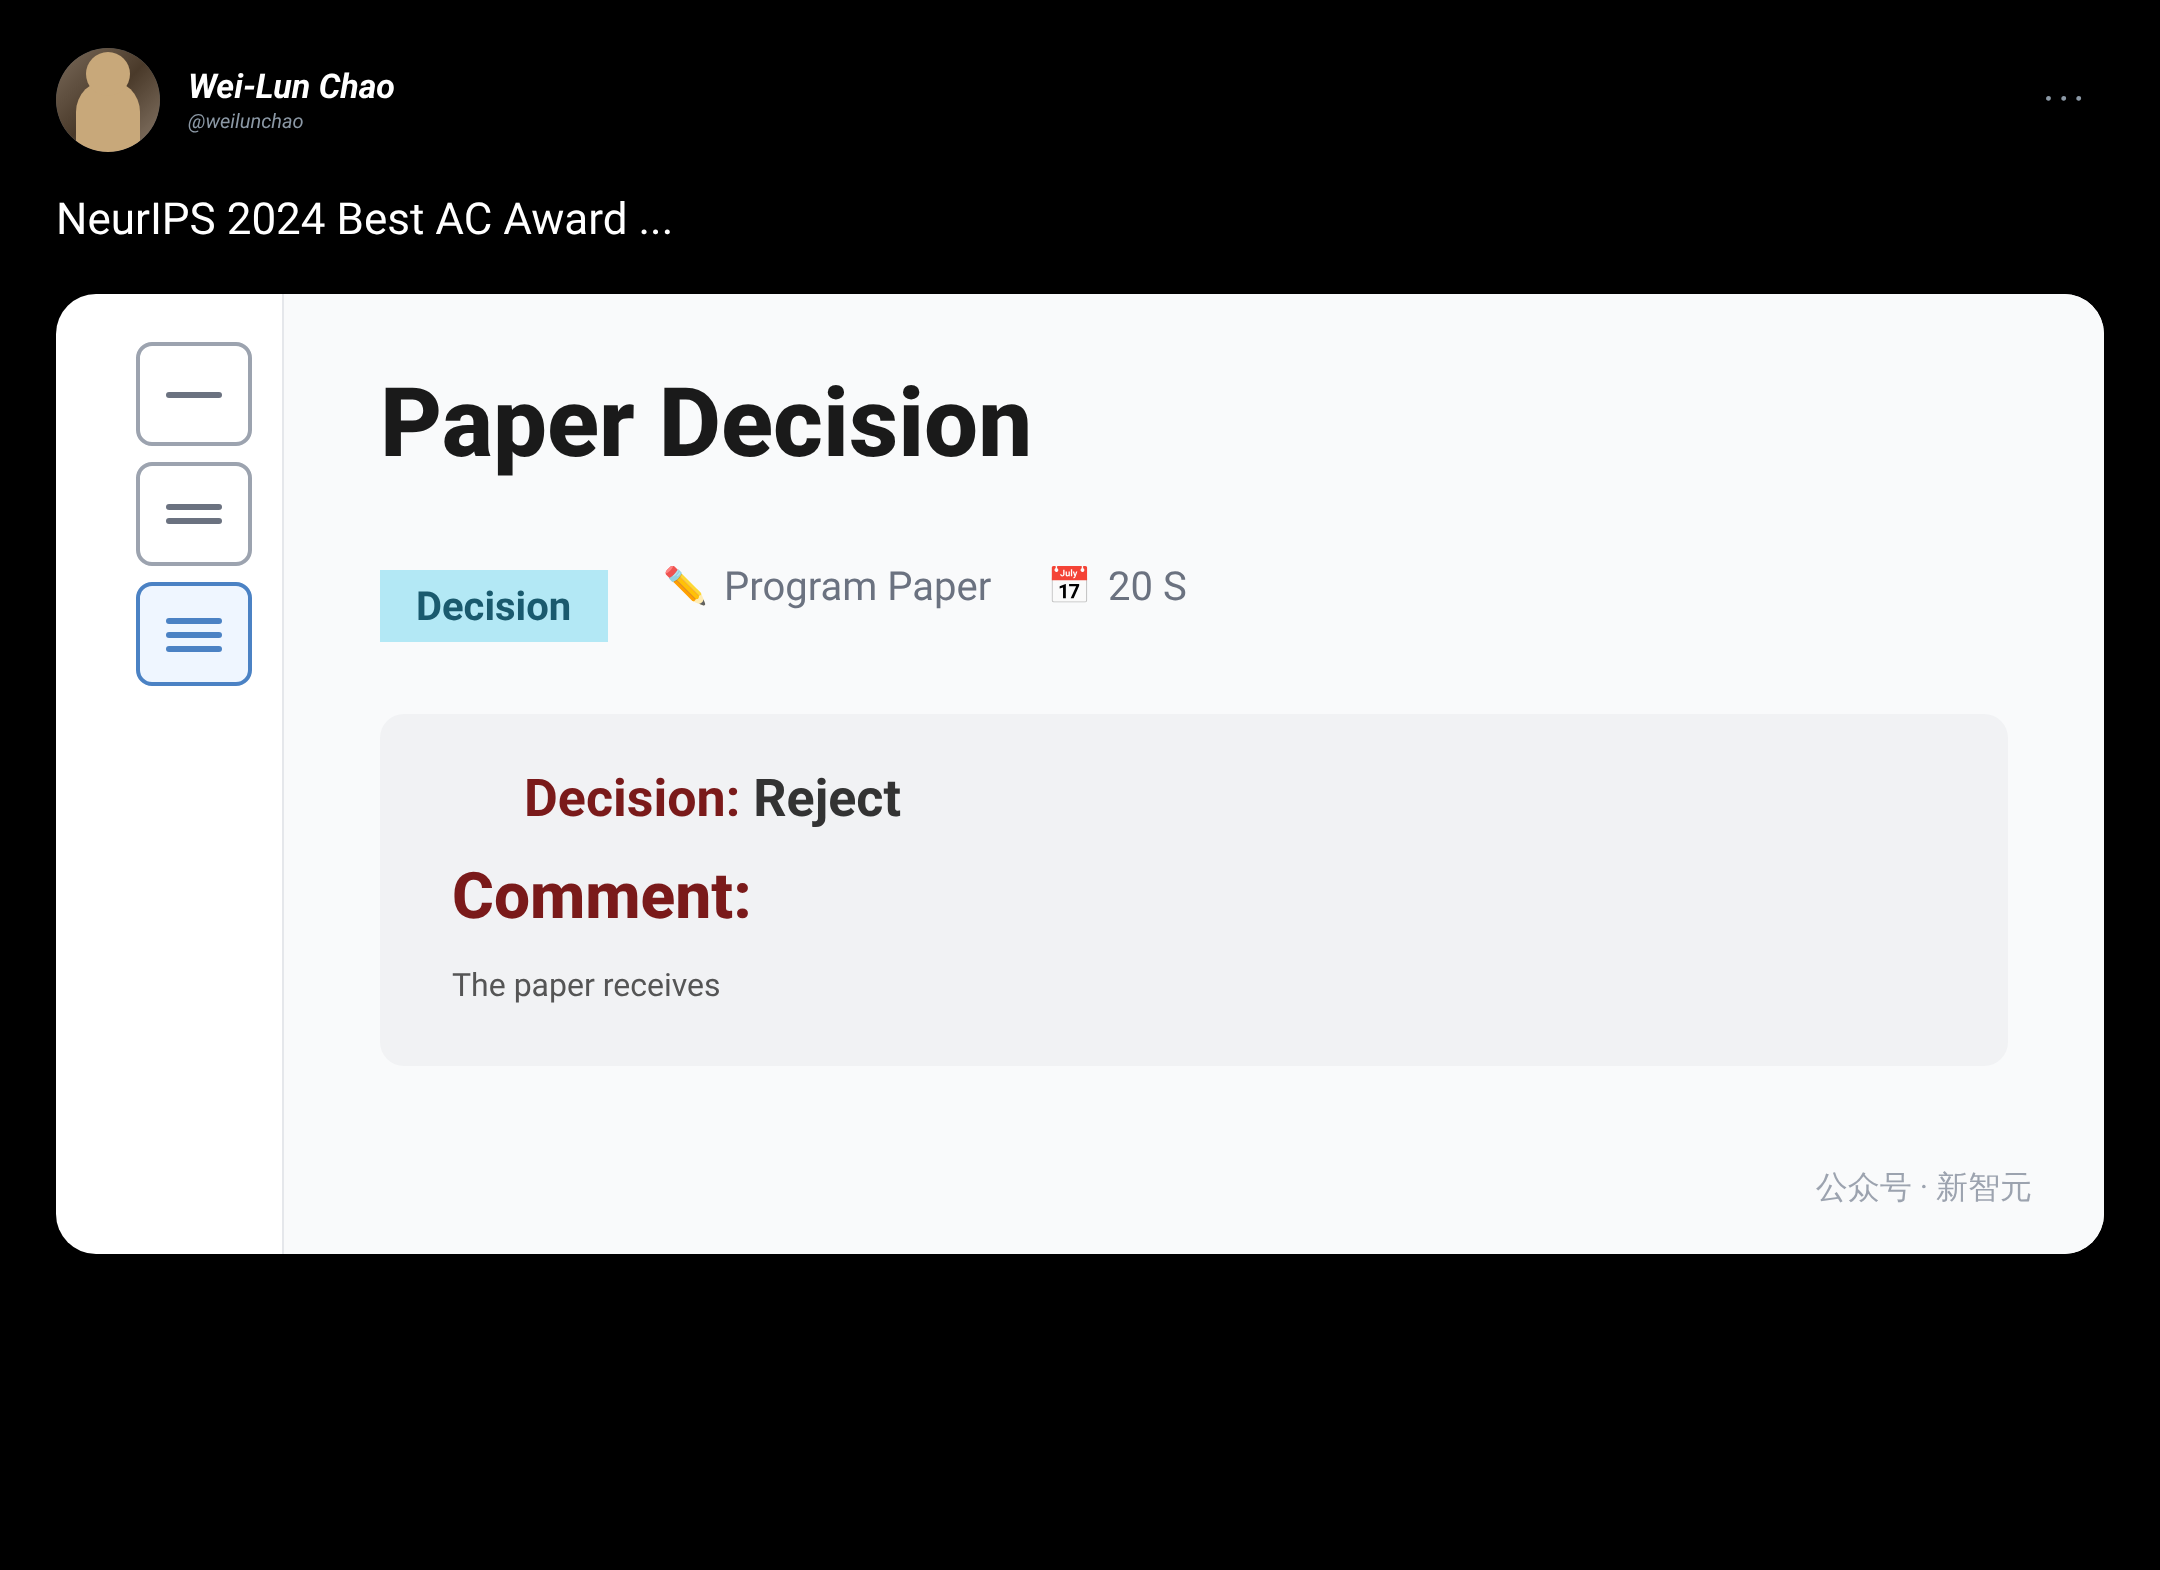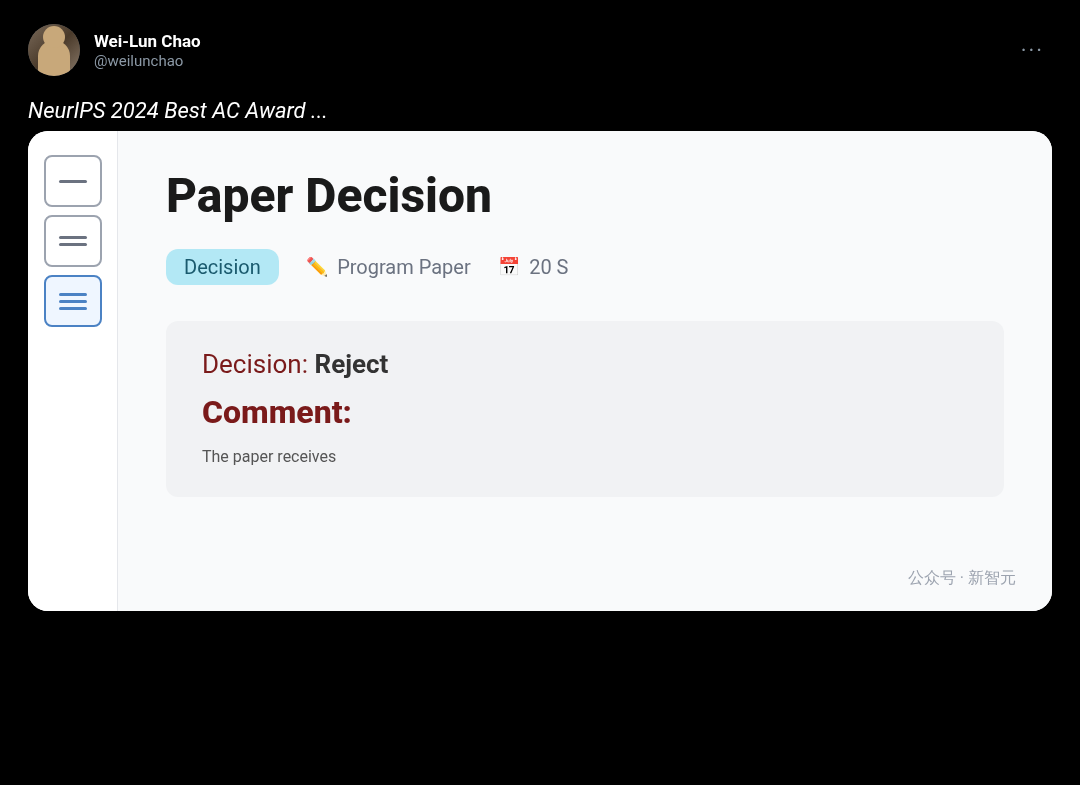--- a/index.html
+++ b/index.html
@@ -16,20 +16,21 @@
 
     .tweet-container {
       padding: 24px 28px 0 28px;
     }
 
     .tweet-header {
       display: flex;
       align-items: center;
       justify-content: space-between;
       margin-bottom: 18px;
+      font-style: italic;
     }
 
     .tweet-header-left {
       display: flex;
       align-items: center;
       gap: 14px;
     }
 
     .avatar {
       width: 52px;
@@ -81,52 +82,52 @@
 
     .display-name {
       color: #fff;
       font-weight: 700;
       font-size: 17px;
       line-height: 1.3;
     }
 
     .username {
       color: #8b98a5;
-      font-size: 15px;
+      font-size: 10px;
     }
 
     .more-button {
       color: #8b98a5;
       font-size: 22px;
       cursor: pointer;
       letter-spacing: 2px;
       padding: 4px 8px;
     }
 
     .tweet-text {
       color: #fff;
       font-size: 22px;
       line-height: 1.5;
-      margin-bottom: 4px;
-      font-style: italic;
+      margin-bottom: 20px;
     }
 
     .card-wrapper {
       background: #fff;
       border-radius: 20px;
       overflow: hidden;
       margin: 0 0 0 0;
       display: flex;
       flex-direction: column;
     }
 
     .card-inner {
       display: flex;
       flex-direction: row;
       min-height: 480px;
+      padding-left: 24px;
     }
 
     .sidebar-nav {
       width: 90px;
       background: #fff;
       display: flex;
       flex-direction: column;
       align-items: center;
       padding: 24px 12px;
       gap: 8px;
@@ -184,23 +185,24 @@
       display: flex;
       align-items: center;
       gap: 28px;
       margin-bottom: 36px;
     }
 
     .decision-badge {
       background: #b3e8f5;
       color: #1a5a6e;
       font-size: 20px;
-      font-weight: 400;
+      font-weight: 700;
       padding: 6px 18px;
-      border-radius: 12px;
+      border-radius: 0;
+      margin-top: 20px;
     }
 
     .program-chairs {
       display: flex;
       align-items: center;
       gap: 8px;
       color: #6b7280;
       font-size: 20px;
     }
 
@@ -225,22 +227,23 @@
       border-radius: 12px;
       padding: 28px 36px;
     }
 
     .decision-row {
       font-size: 26px;
       margin-bottom: 14px;
     }
 
     .decision-label {
-      font-weight: 400;
+      font-weight: 700;
       color: #7a1a1a;
+      margin-left: 36px;
     }
 
     .decision-value {
       color: #333;
       font-weight: 700;
     }
 
     .comment-label {
       font-weight: 800;
       color: #7a1a1a;

